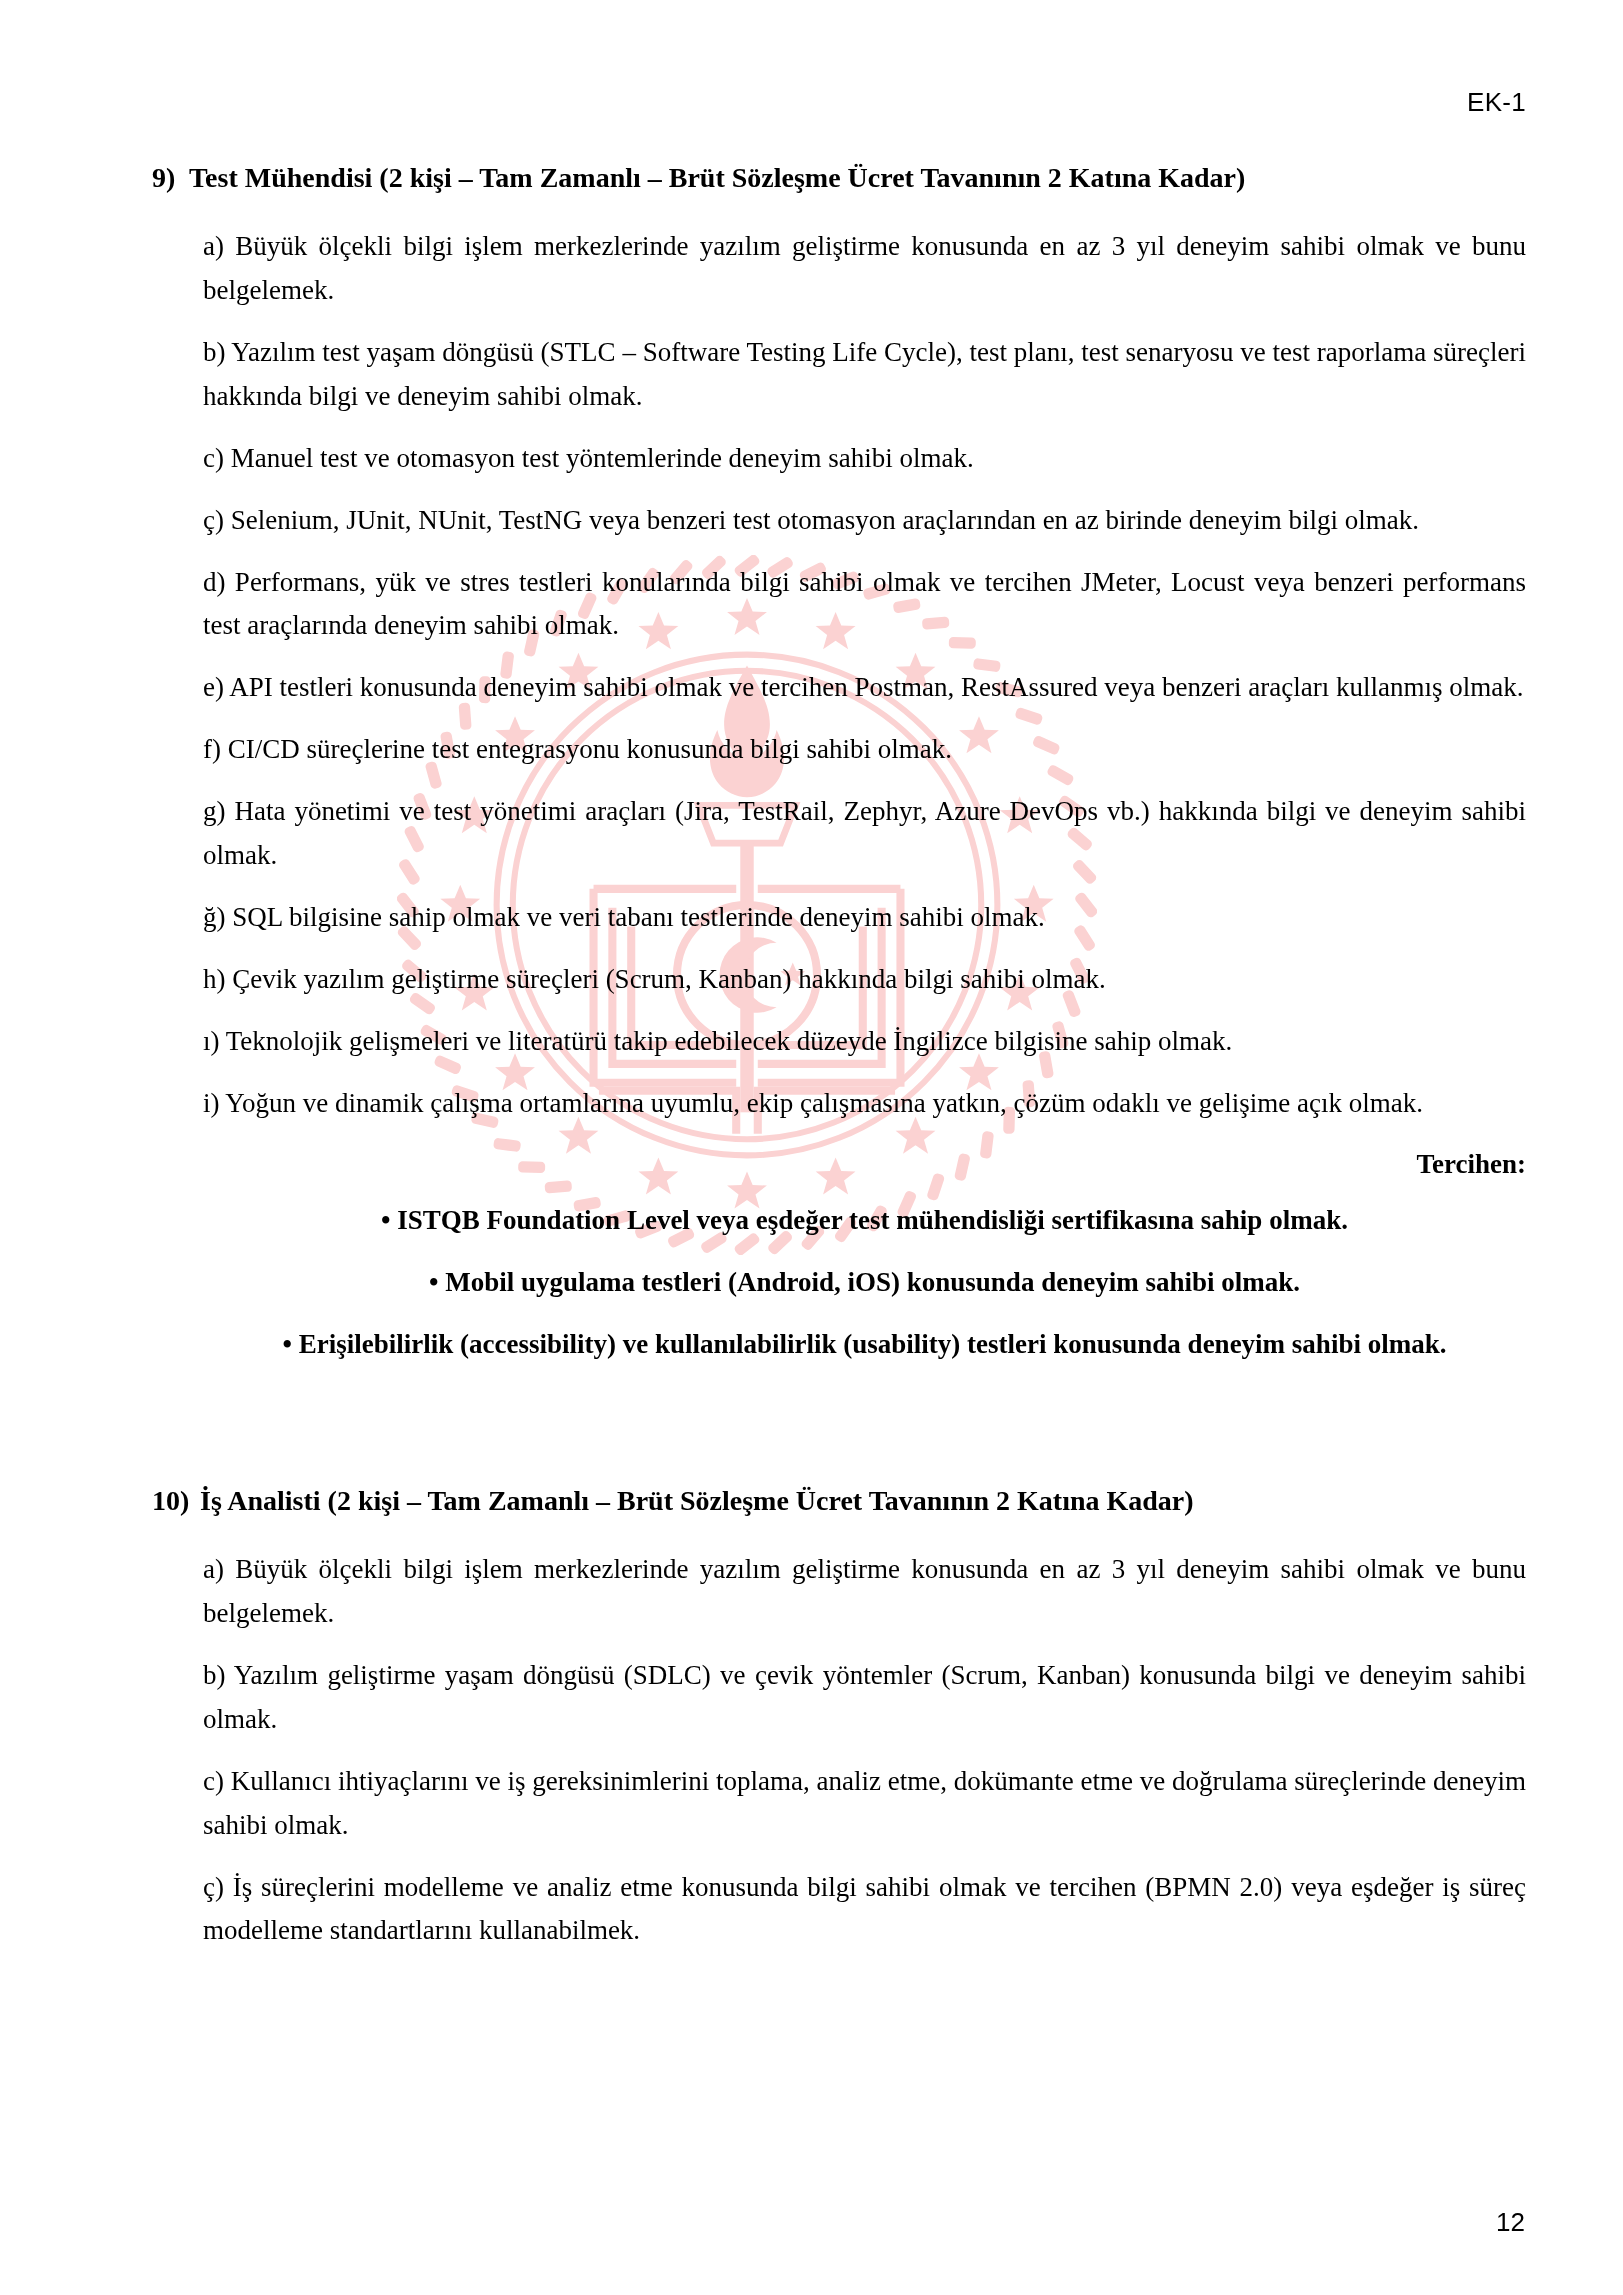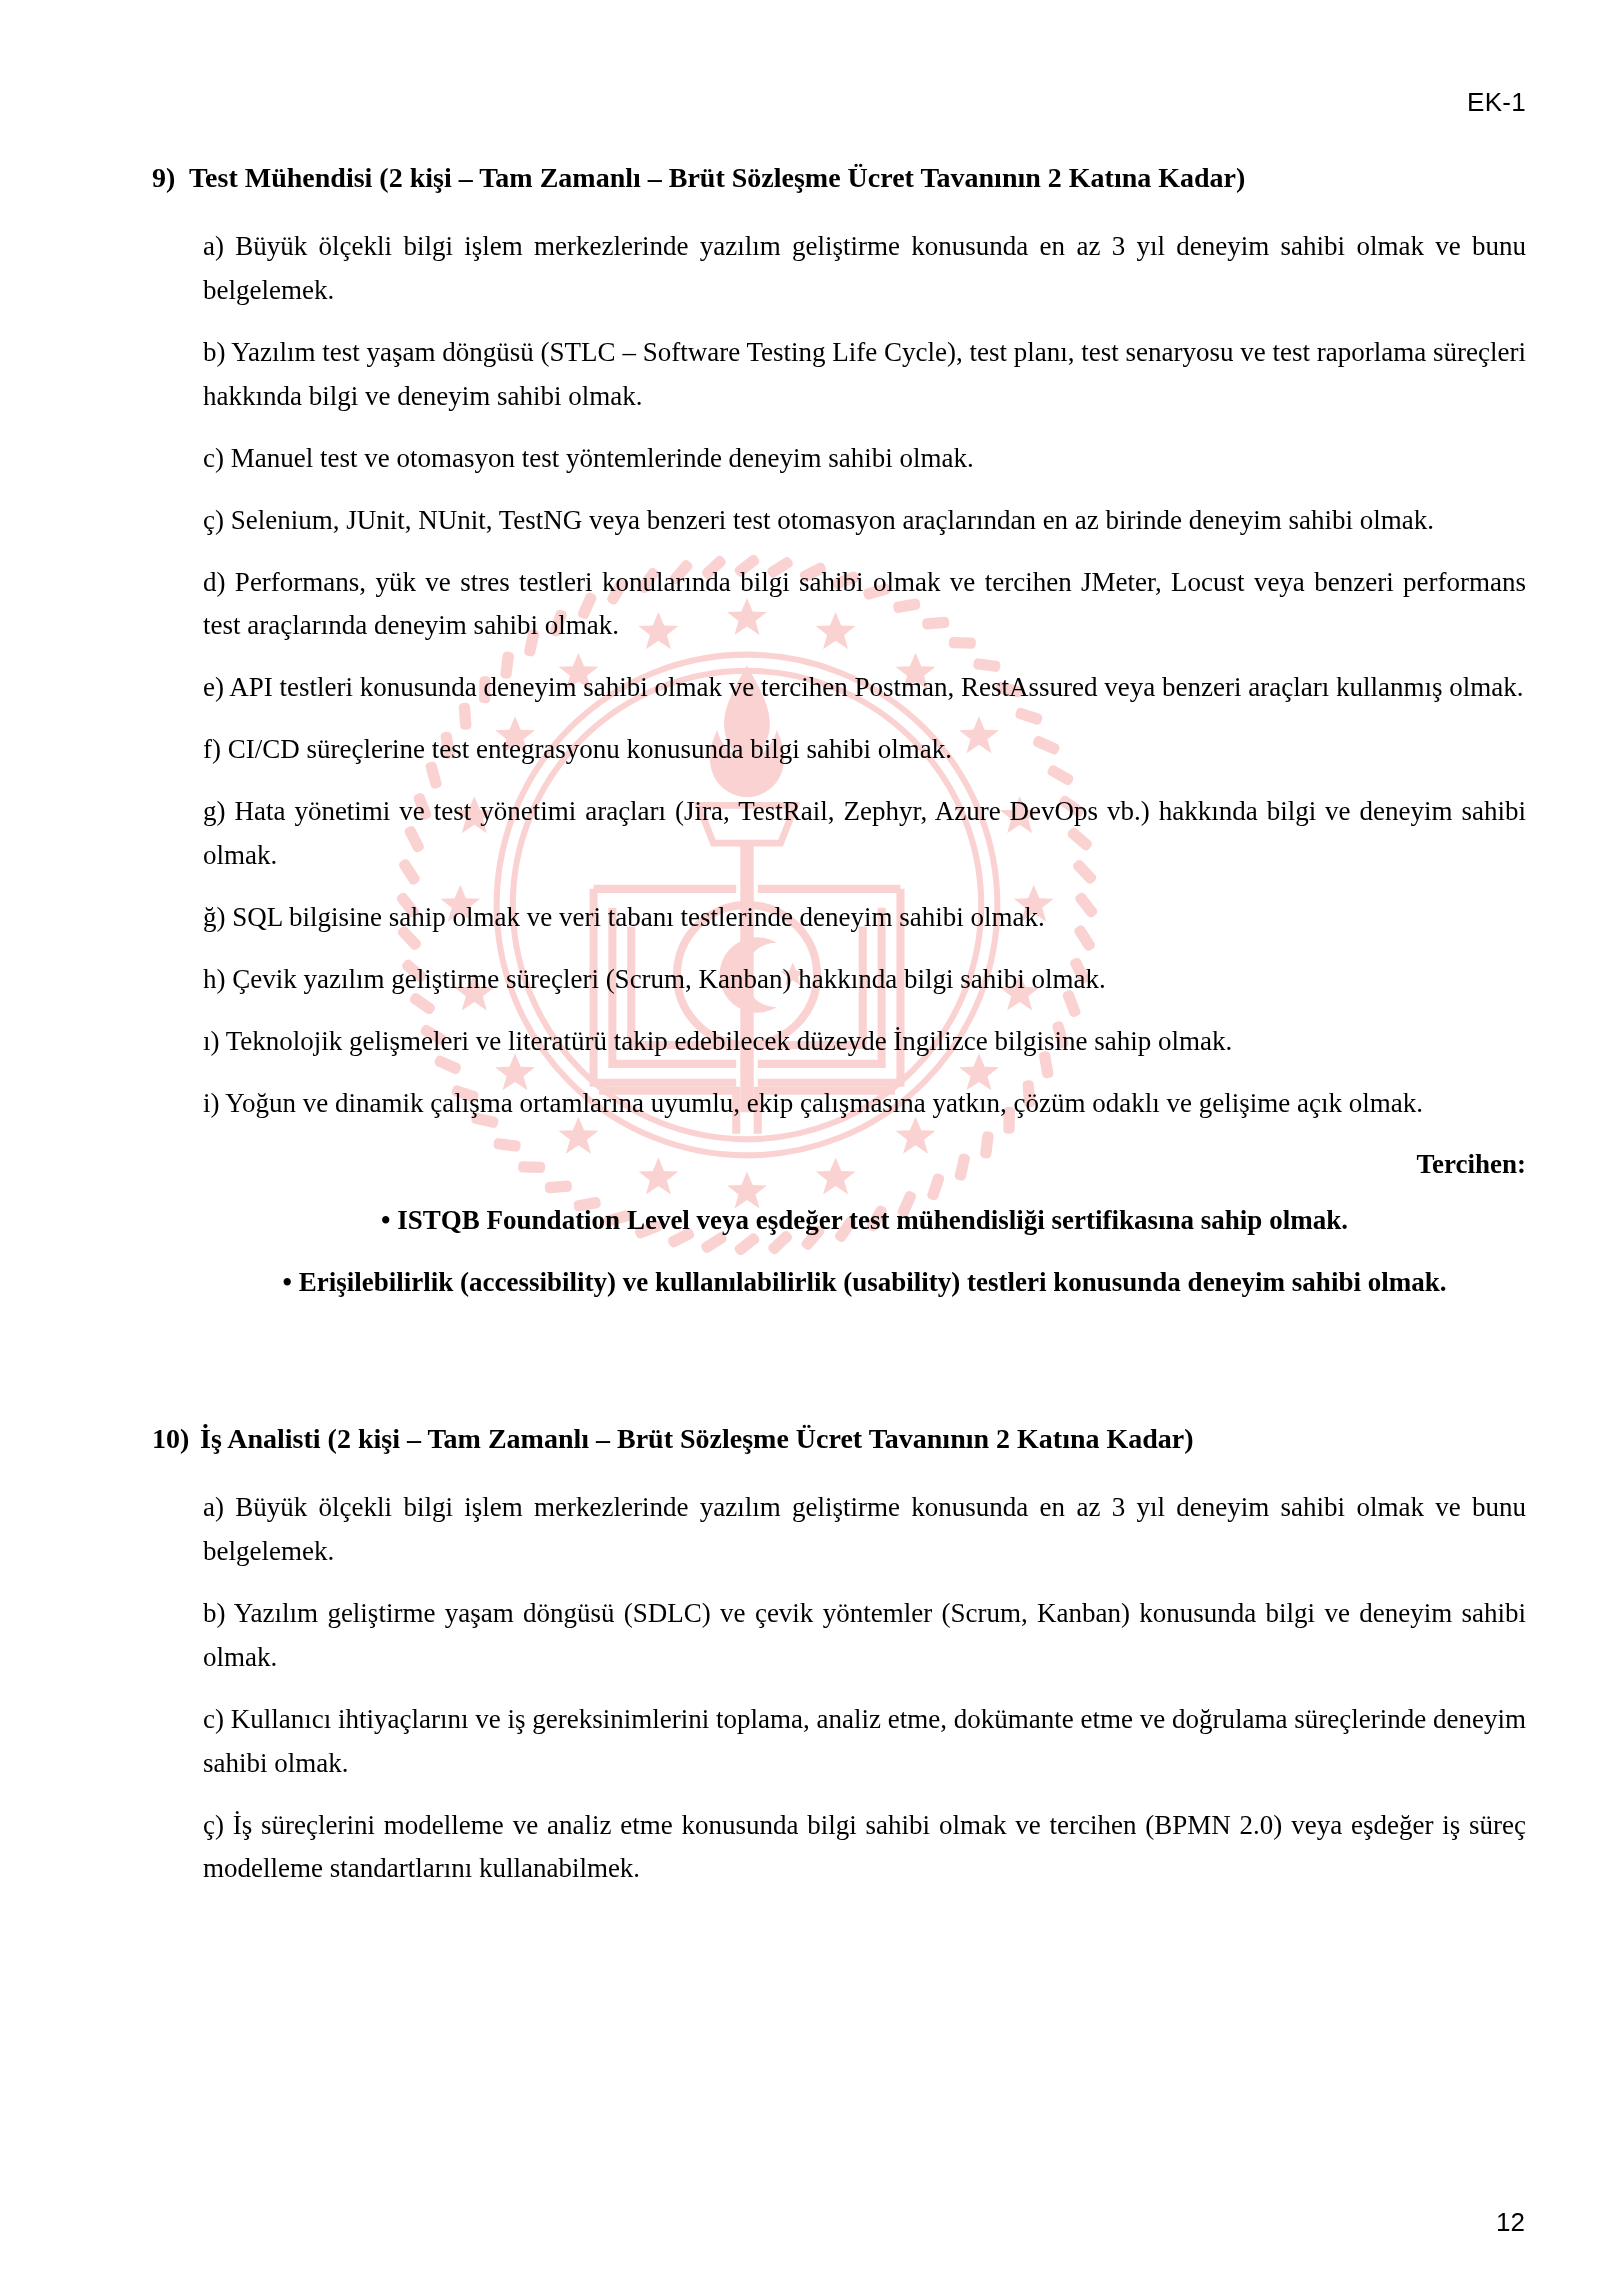--- a/index.html
+++ b/index.html
@@ -442,33 +442,34 @@
   <div class="content">
 
     <h2 class="section-heading">
       <span class="num">9)</span><span>Test Mühendisi  (2 kişi – Tam Zamanlı – Brüt Sözleşme Ücret Tavanının 2 Katına Kadar)</span>
     </h2>
 
     <div class="body-block">
       <p class="para">a) Büyük ölçekli bilgi işlem merkezlerinde yazılım geliştirme konusunda en az 3 yıl deneyim sahibi olmak ve bunu belgelemek.</p>
       <p class="para">b) Yazılım test yaşam döngüsü (STLC – Software Testing Life Cycle), test planı, test senaryosu ve test raporlama süreçleri hakkında bilgi ve deneyim sahibi olmak.</p>
       <p class="para">c) Manuel test ve otomasyon test yöntemlerinde deneyim sahibi olmak.</p>
-      <p class="para">ç) Selenium, JUnit, NUnit, TestNG veya benzeri test otomasyon araçlarından en az birinde deneyim sahibi olmak.</p>
+      <p class="para">ç) Selenium, JUnit, NUnit, TestNG veya benzeri test otomasyon araçlarından en az birinde deneyim bilgi olmak.</p>
       <p class="para">d) Performans, yük ve stres testleri konularında bilgi sahibi olmak ve tercihen JMeter, Locust veya benzeri performans test araçlarında deneyim sahibi olmak.</p>
       <p class="para">e) API testleri konusunda deneyim sahibi olmak ve tercihen Postman, RestAssured veya benzeri araçları kullanmış olmak.</p>
       <p class="para">f) CI/CD süreçlerine test entegrasyonu konusunda bilgi sahibi olmak.</p>
       <p class="para">g) Hata yönetimi ve test yönetimi araçları (Jira, TestRail, Zephyr, Azure DevOps vb.) hakkında bilgi ve deneyim sahibi olmak.</p>
       <p class="para">ğ) SQL bilgisine sahip olmak ve veri tabanı testlerinde deneyim sahibi olmak.</p>
       <p class="para">h) Çevik yazılım geliştirme süreçleri (Scrum, Kanban) hakkında bilgi sahibi olmak.</p>
       <p class="para">ı) Teknolojik gelişmeleri ve literatürü takip edebilecek düzeyde İngilizce bilgisine sahip olmak.</p>
       <p class="para">i) Yoğun ve dinamik çalışma ortamlarına uyumlu, ekip çalışmasına yatkın, çözüm odaklı ve gelişime açık olmak.</p>
 
       <p class="bold-label">Tercihen:</p>
 
       <p class="bullet">• ISTQB Foundation Level veya eşdeğer test mühendisliği sertifikasına sahip olmak.</p>
+      <p class="bullet">• Mobil uygulama testleri (Android, iOS) konusunda deneyim sahibi olmak.</p>
       <p class="bullet">• Erişilebilirlik (accessibility) ve kullanılabilirlik (usability) testleri konusunda deneyim sahibi olmak.</p>
     </div>
 
     <div class="gap-between-sections"></div>
 
     <h2 class="section-heading">
       <span class="num wide">10)</span><span>İş Analisti  (2 kişi – Tam Zamanlı – Brüt Sözleşme Ücret Tavanının 2 Katına Kadar)</span>
     </h2>
 
     <div class="body-block">

